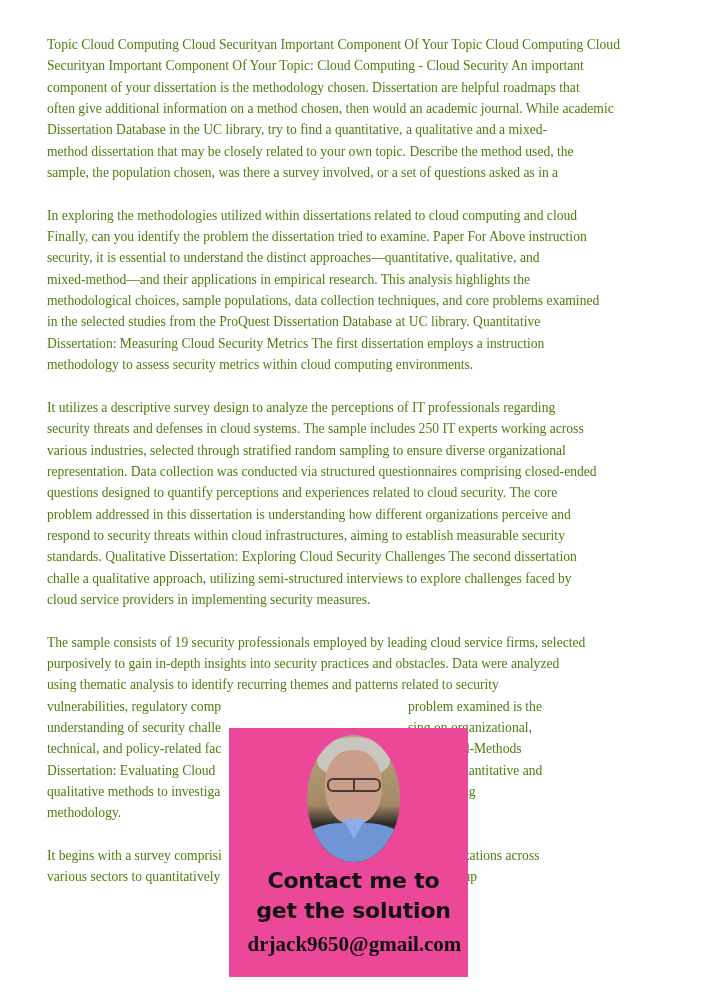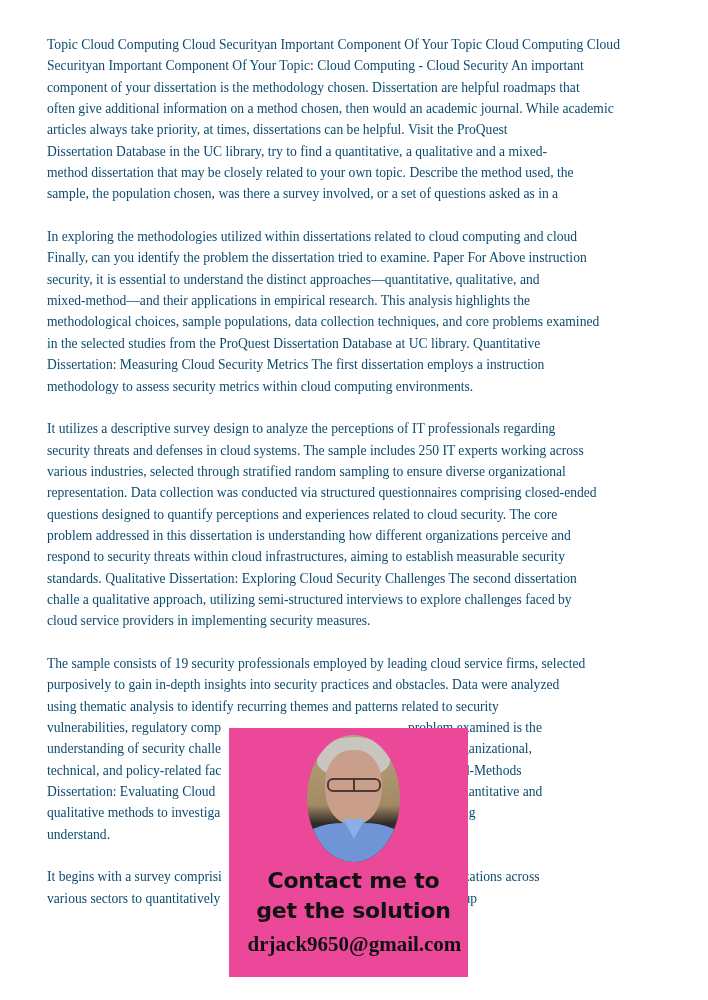--- a/index.html
+++ b/index.html
@@ -14,21 +14,21 @@
       overflow: hidden;
     }
     .page {
       position: absolute;
       left: 47px;
       top: 34px;
       width: 612px;
       font-family: "Liberation Serif", "DejaVu Serif", serif;
       font-size: 13.6px;
       line-height: 21.35px;
-      color: #0c4a6e;
+      color: #4d7c0f;
     }
     .para {
       margin: 0 0 21.35px 0;
       white-space: normal;
     }
     .line {
       display: block;
       white-space: nowrap;
     }
     .promo {
@@ -119,21 +119,20 @@
   </style>
 </head>
 <body>
 
 <div class="page">
   <div class="para">
     <span class="line">Topic Cloud Computing Cloud Securityan Important Component Of Your Topic Cloud Computing Cloud</span>
     <span class="line">Securityan Important Component Of Your Topic: Cloud Computing - Cloud Security An important</span>
     <span class="line">component of your dissertation is the methodology chosen. Dissertation are helpful roadmaps that</span>
     <span class="line">often give additional information on a method chosen, then would an academic journal. While academic</span>
-    <span class="line">articles always take priority, at times, dissertations can be helpful. Visit the ProQuest</span>
     <span class="line">Dissertation Database in the UC library, try to find a quantitative, a qualitative and a mixed-</span>
     <span class="line">method dissertation that may be closely related to your own topic. Describe the method used, the</span>
     <span class="line">sample, the population chosen, was there a survey involved, or a set of questions asked as in a</span>
   </div>
   <div class="para">
     <span class="line">In exploring the methodologies utilized within dissertations related to cloud computing and cloud</span>
     <span class="line">Finally, can you identify the problem the dissertation tried to examine. Paper For Above instruction</span>
     <span class="line">security, it is essential to understand the distinct approaches—quantitative, qualitative, and</span>
     <span class="line">mixed-method—and their applications in empirical research. This analysis highlights the</span>
     <span class="line">methodological choices, sample populations, data collection techniques, and core problems examined</span>
@@ -155,21 +154,21 @@
   </div>
   <div class="para">
     <span class="line">The sample consists of 19 security professionals employed by leading cloud service firms, selected</span>
     <span class="line">purposively to gain in-depth insights into security practices and obstacles. Data were analyzed</span>
     <span class="line">using thematic analysis to identify recurring themes and patterns related to security</span>
     <span class="line" style="white-space:pre">vulnerabilities, regulatory comp                                                       problem examined is the</span>
     <span class="line" style="white-space:pre">understanding of security challe                                                       sing on organizational,</span>
     <span class="line" style="white-space:pre">technical, and policy-related fac                                                       ons. Mixed-Methods</span>
     <span class="line" style="white-space:pre">Dissertation: Evaluating Cloud                                                          mbines quantitative and</span>
     <span class="line" style="white-space:pre">qualitative methods to investiga                                                       ption among</span>
-    <span class="line">understand.</span>
+    <span class="line">methodology.</span>
   </div>
   <div class="para">
     <span class="line" style="white-space:pre">It begins with a survey comprisi                                                        00 organizations across</span>
     <span class="line" style="white-space:pre">various sectors to quantitatively                                                      rs. Follow-up</span>
   </div>
 </div>
 
 <div class="promo">
   <div class="portrait">
     <div class="hair"></div>

